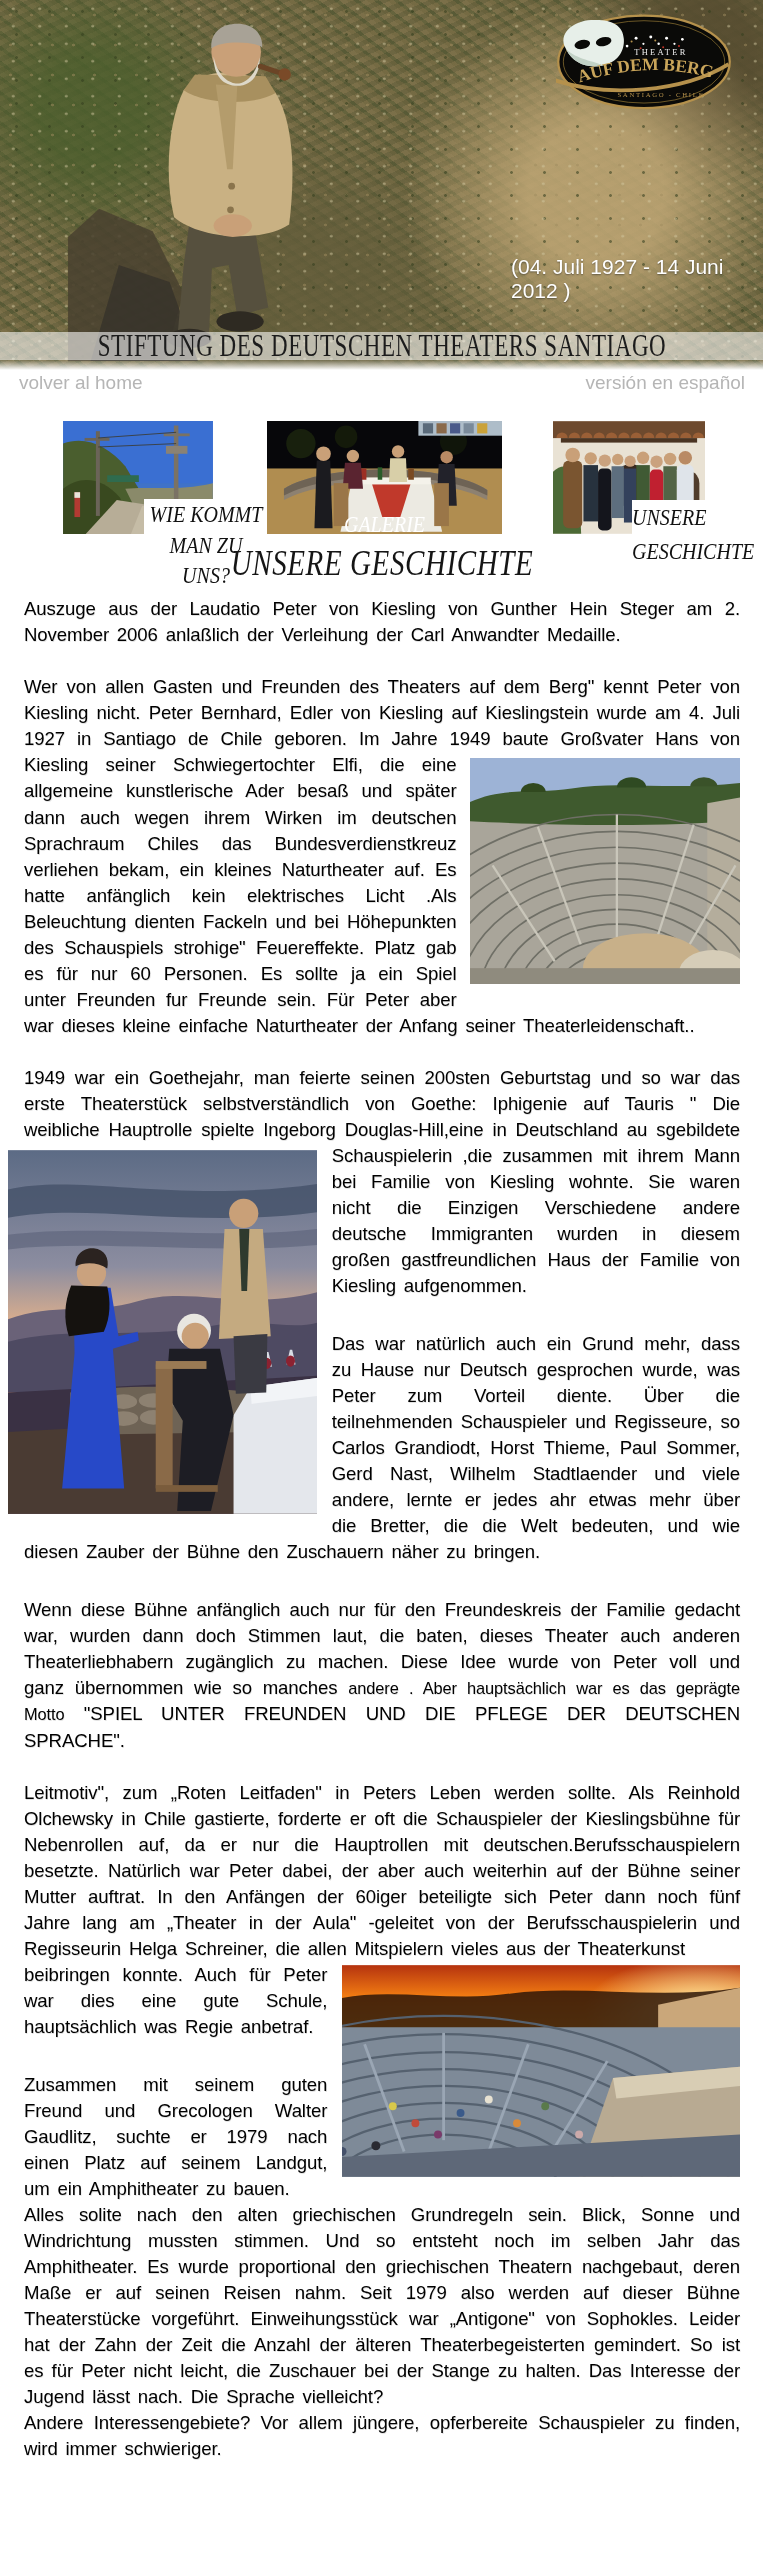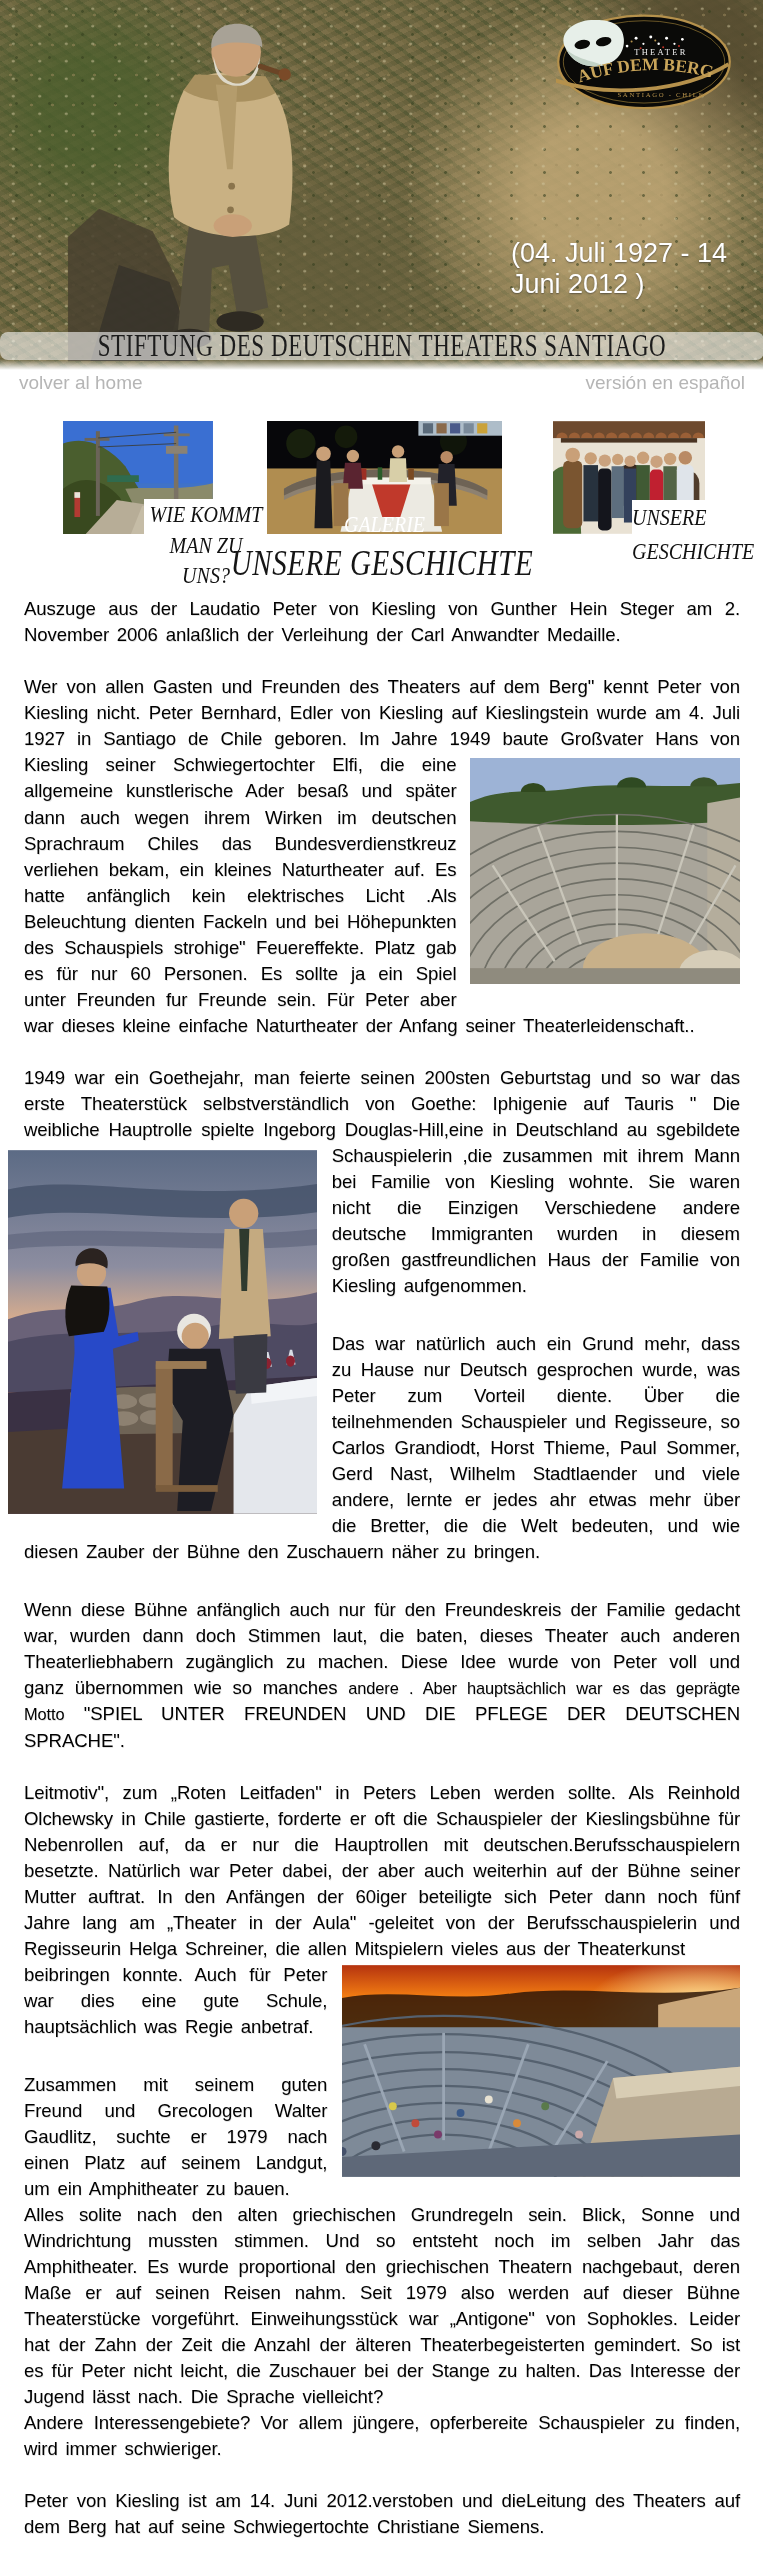--- a/index.html
+++ b/index.html
@@ -17,27 +17,27 @@
       repeating-linear-gradient(-24deg, rgba(60,66,36,.3) 0 5.1px, rgba(130,112,72,.25) 5.1px 10.2px);}
   .hero-noise{position:absolute;inset:0;
     background-image:
       radial-gradient(circle, rgba(210,200,160,.5) 0 1.1px, transparent 1.7px),
       radial-gradient(circle, rgba(52,62,30,.55) 0 1.1px, transparent 1.7px),
       radial-gradient(circle, rgba(160,140,95,.5) 0 1.1px, transparent 1.7px);
     background-size:26.5px 17.5px,33px 23px,21px 30px;}
   .hero-fade{position:absolute;left:0;right:0;bottom:0;height:11.3px;
     background:linear-gradient(rgba(255,255,255,0),#fff);}
   .hero-banner{position:absolute;left:0;right:0;top:332px;height:28px;
-    background:rgba(255,255,255,.58);display:flex;align-items:center;justify-content:center;border-radius:8px;}
+    background:rgba(255,255,255,.58);display:flex;align-items:center;justify-content:center;}
   .banner-text{font-family:"Liberation Serif",serif;font-size:25px;color:#1c1c1c;
     letter-spacing:0.6px;transform:scale(.92,1.28);white-space:nowrap;}
   .hero-name{position:absolute;left:511px;top:237px;color:#fff;
     text-shadow:0 0.6px 1.7px rgba(40,40,40,.55);}
   .hero-name .big{font-size:33px;letter-spacing:0.6px;}
-  .hero-name .dates{font-size:27px;margin-top:1px;}
+  .hero-name .dates{font-size:21px;margin-top:18px;}
   .man-figure{position:absolute;left:68px;top:0;}
   .logo{position:absolute;left:556px;top:12.4px;}
 
   
   .nav-row{display:flex;justify-content:space-between;align-items:flex-start;
     padding:2.3px 19px 0 19px;height:24px;}
   .nav-link{font-size:19px;color:#b5b5b5;cursor:pointer;}
 
   
   .thumbs{position:relative;height:192px;font-style:italic;}
@@ -429,17 +429,14 @@
         <path d="M480,200 L705,180 L705,214 L486,236 Z" fill="#d8cdb4"></path>
         <path d="M0,340 L705,300 L705,375 L0,375 Z" fill="#5e6878"></path>
       </svg>
     </span>
     <span class="blockline">beibringen konnte. Auch für Peter war dies eine gute Schule, hauptsächlich was Regie anbetraf.</span>
     <span class="gap-top">Zusammen mit seinem guten Freund und Grecologen Walter Gaudlitz, suchte er 1979 nach einen Platz auf seinem Landgut, um ein Amphitheater zu bauen.</span>
     <span class="blockline">Alles solite nach den alten griechischen Grundregeln sein. Blick, Sonne und Windrichtung mussten stimmen. Und so entsteht noch im selben Jahr das Amphitheater. Es wurde proportional den griechischen Theatern nachgebaut, deren Maße er auf seinen Reisen nahm. Seit 1979 also werden auf dieser Bühne Theaterstücke vorgeführt. Einweihungsstück war „Antigone" von Sophokles. Leider hat der Zahn der Zeit die Anzahl der älteren Theaterbegeisterten gemindert. So ist es für Peter nicht leicht, die Zuschauer bei der Stange zu halten. Das Interesse der Jugend lässt nach. Die Sprache vielleicht?</span>
     <span class="blockline">Andere Interessengebiete? Vor allem jüngere, opferbereite Schauspieler zu finden, wird immer schwieriger.</span>
   </div>
 
-  <div class="para">
-    <span>Peter von Kiesling ist am 14. Juni 2012.verstoben und dieLeitung des Theaters auf dem Berg hat auf seine Schwiegertochte Christiane Siemens.</span>
-  </div>
 </div>
 
 
 </body></html>

